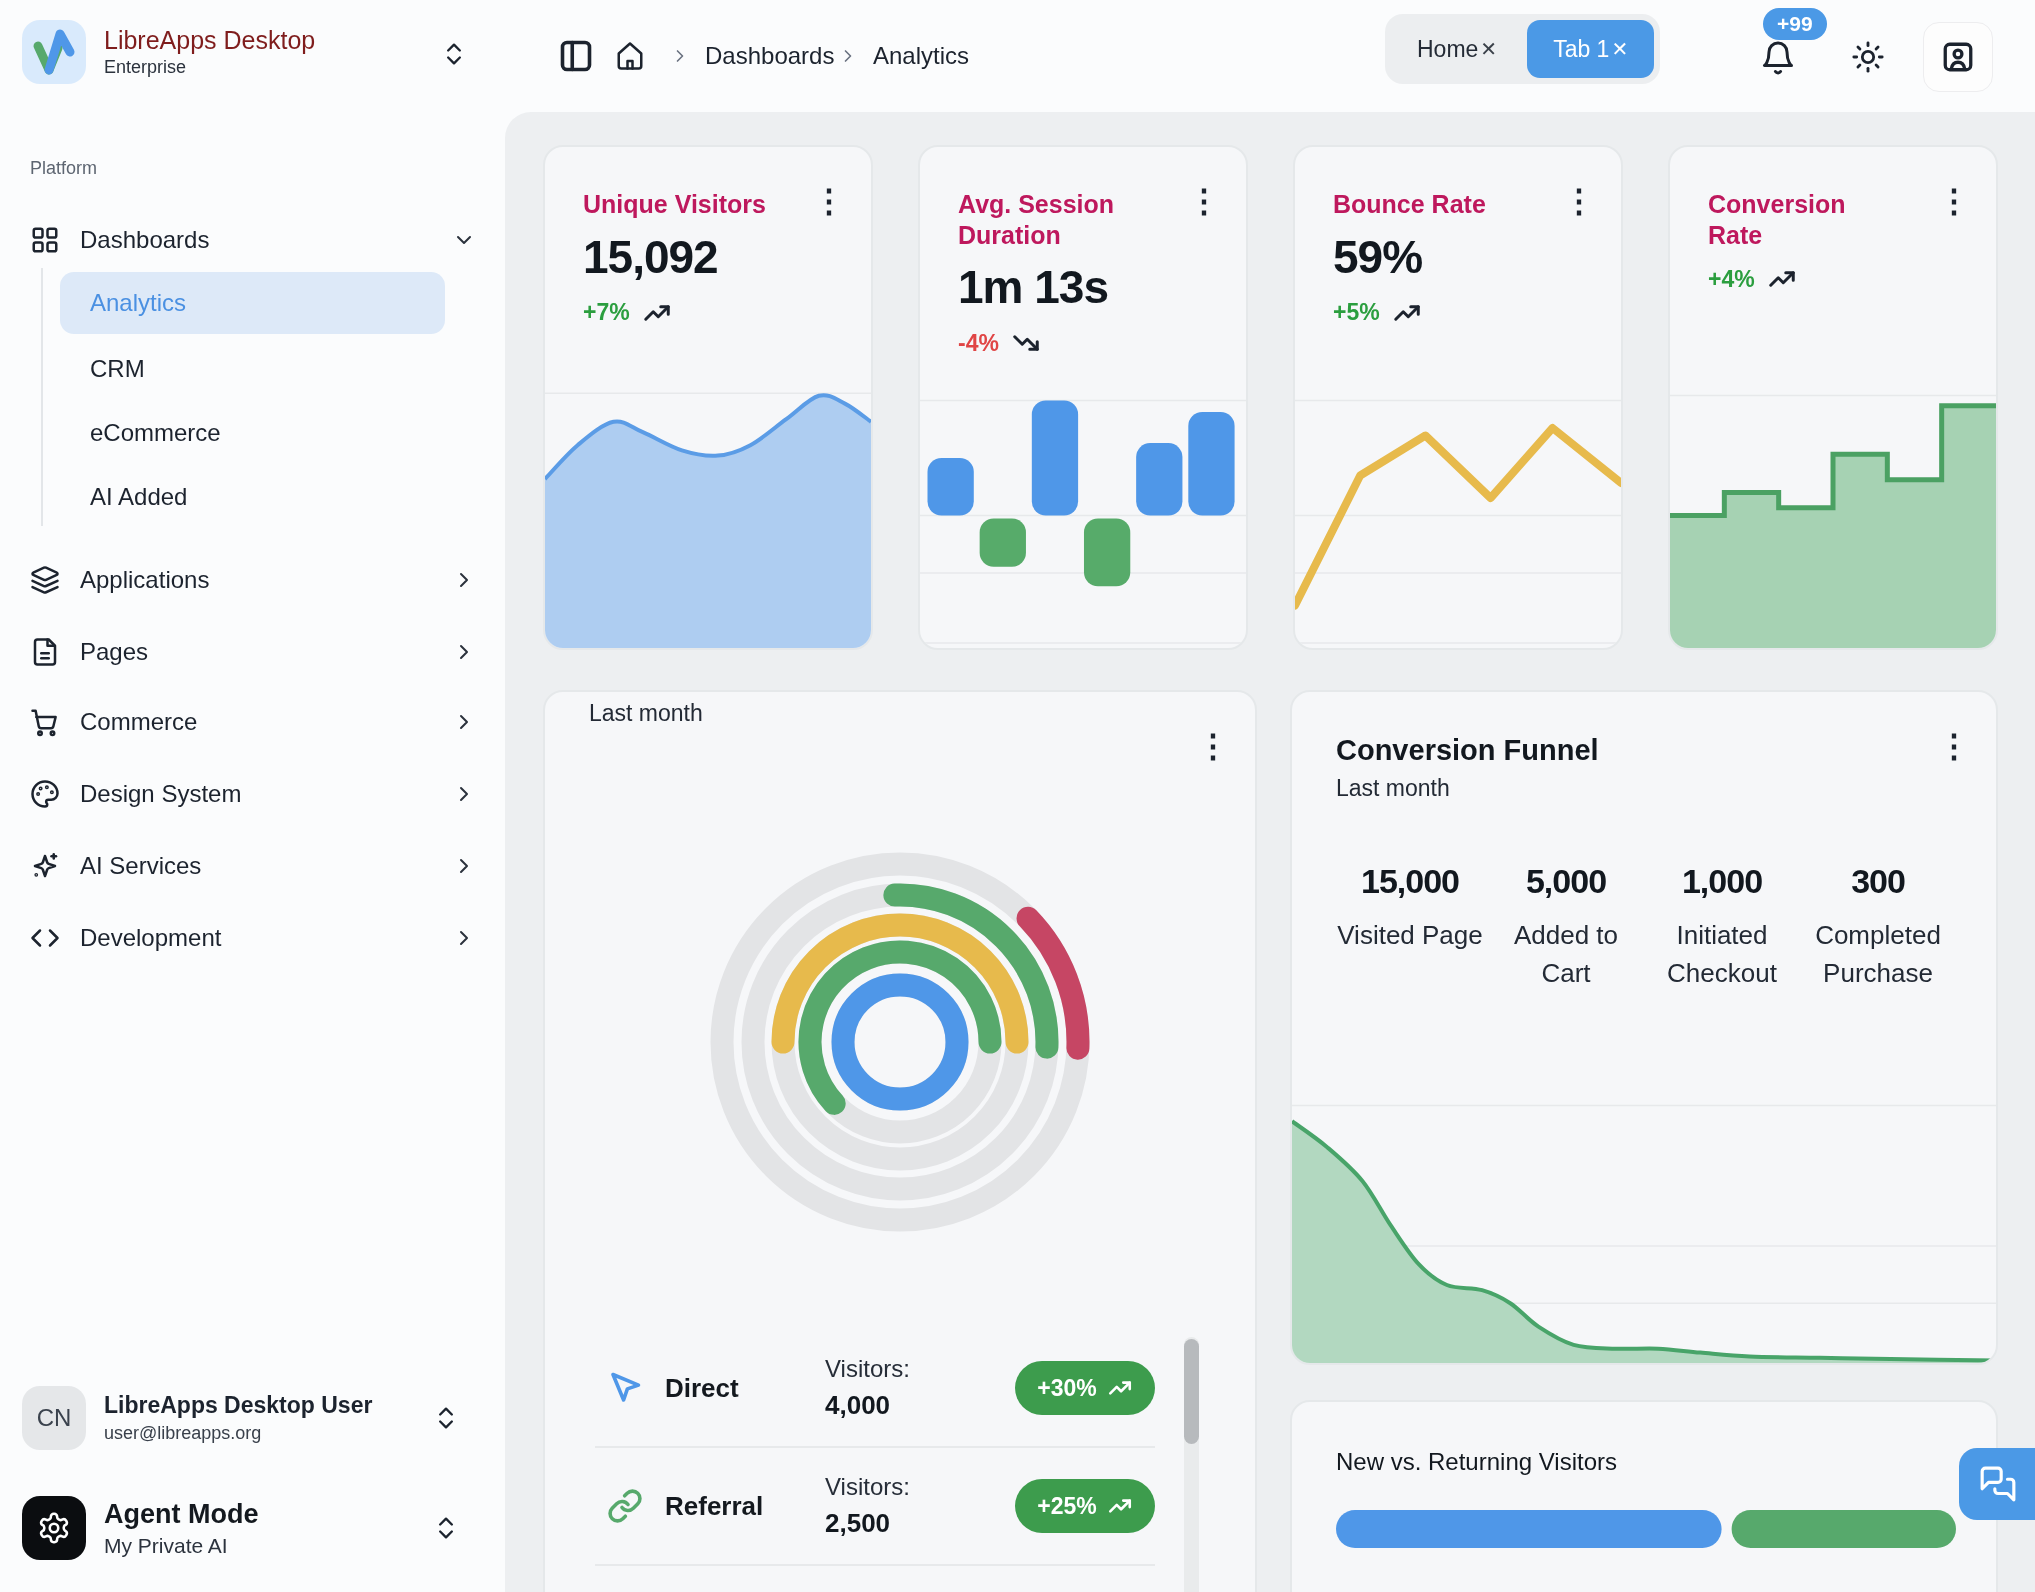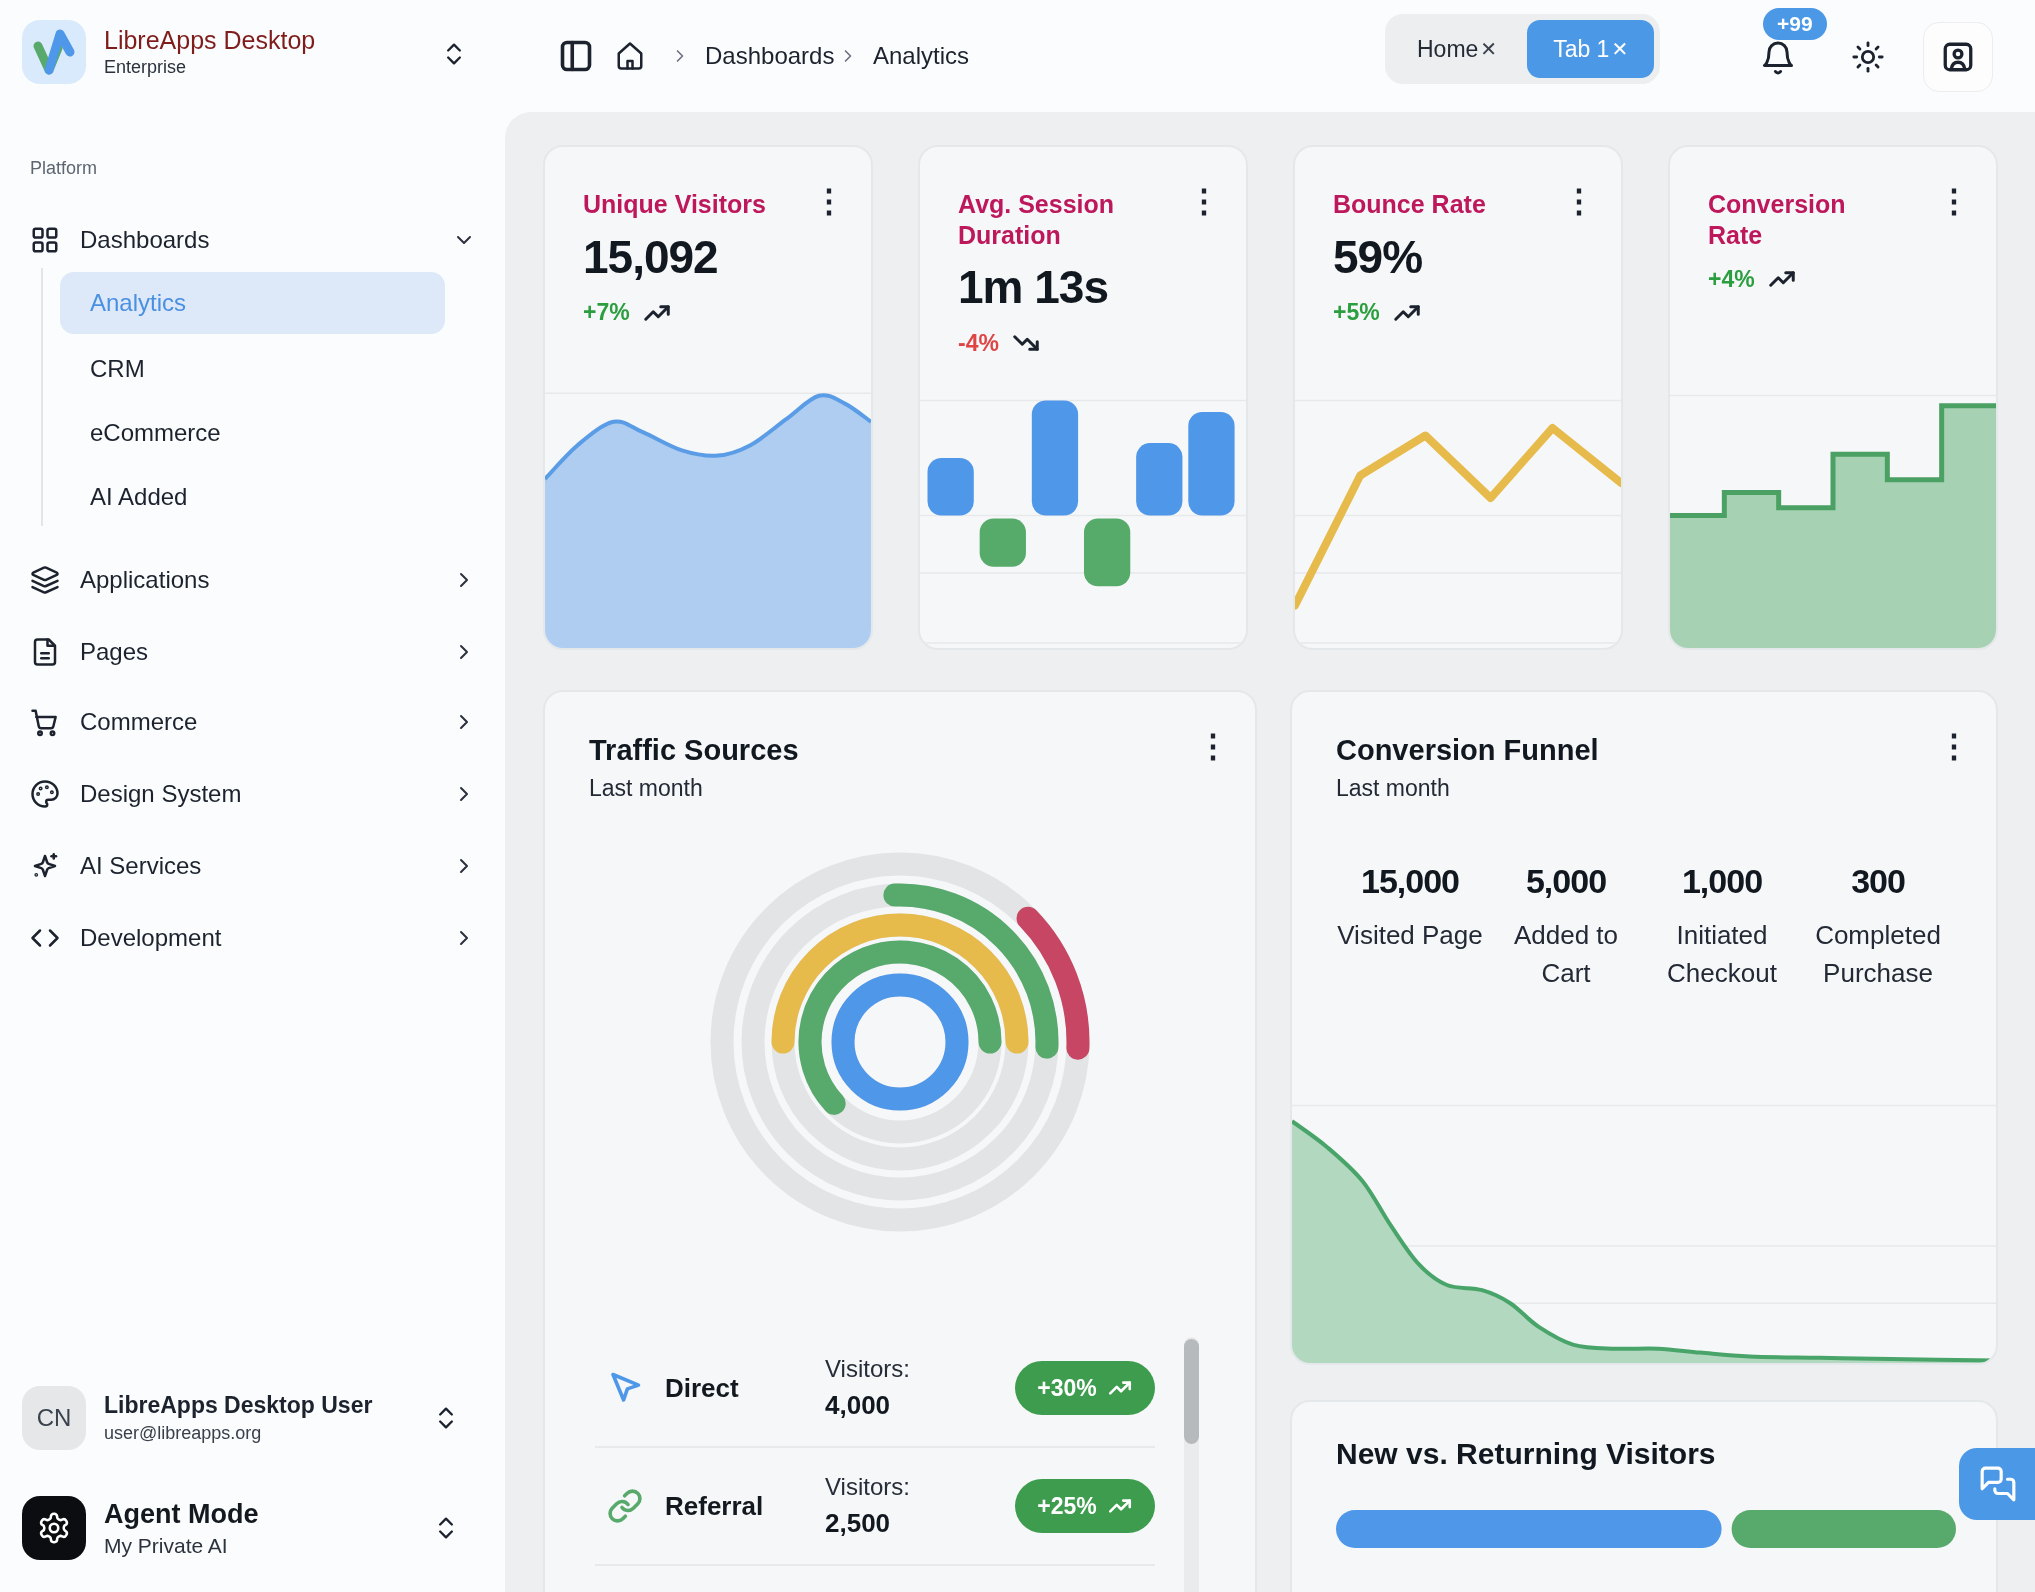--- a/index.html
+++ b/index.html
@@ -74,21 +74,21 @@
   .scrollbar{position:absolute;right:56px;top:645px;width:15px;height:330px;background:#e9ebec;border-radius:8px;}
   .scroll-thumb{position:absolute;left:0;top:2px;width:15px;height:105px;background:#b7babd;border-radius:8px;}
 
   
   .funnel-stats{position:absolute;left:40px;right:40px;top:170px;display:flex;justify-content:space-between;}
   .fcol{width:170px;text-align:center;}
   .f-val{font-size:34px;font-weight:800;color:#12181f;letter-spacing:-1px;}
   .f-label{font-size:26px;color:#232a35;margin-top:16px;line-height:1.45;}
 
   
-  .nvr-title{font-size:30px;font-weight:700;color:#12181f;padding:35px 44px 0;}
+  .nvr-title{font-size:24px;font-weight:400;color:#12181f;padding:46px 44px 0;}
   .nvr-bar{position:absolute;left:44px;right:40px;top:108px;height:38px;}
 
   
   .chat-fab{position:absolute;left:1959px;top:1448px;width:86px;height:72px;background:#4b99e6;border-radius:18px 0 0 18px;display:flex;align-items:center;justify-content:flex-start;padding-left:20px;box-sizing:border-box;cursor:pointer;}
   .chat-fab svg{width:38px;height:38px;stroke:#fff;stroke-width:2;}
 </style>
 </head>
 <body>
 
 <div id="screen">
@@ -430,21 +430,20 @@
             <line x1="0" y1="2.55" x2="326" y2="2.55" stroke="#e7e9eb" stroke-width="1.5"></line>
             <line x1="0" y1="132.6" x2="326" y2="132.6" stroke="#e7e9eb" stroke-width="1.5"></line>
             <line x1="0" y1="188.7" x2="326" y2="188.7" stroke="#e7e9eb" stroke-width="1.5"></line>
             <path d="M 0 122.4 H 54.333333333333336 V 99.45000000000002 H 108.66666666666667 V 114.75 H 163 V 61.19999999999999 H 217.33333333333334 V 86.69999999999999 H 271.6666666666667 V 12.75 H 326 V 255 H 0 Z" fill="#a6d2b3" stroke="none"></path>
             <path d="M 0 122.4 H 54.333333333333336 V 99.45000000000002 H 108.66666666666667 V 114.75 H 163 V 61.19999999999999 H 217.33333333333334 V 86.69999999999999 H 271.6666666666667 V 12.75 H 326" fill="none" stroke="#4ba163" stroke-width="5"></path>
           </svg>
         </div>
     </section>
 
     <section class="card" style="left:38px;top:578px;width:714px;height:1000px;">
-      <div class="card-title">Traffic Sources</div>
       <div class="card-sub">Last month</div>
       <span class="kebab">⋮</span>
       <div class="chart-host" style="top:120px;bottom:auto;height:510px;">
           <svg viewBox="0 0 710 510" width="100%" height="100%">
             <circle cx="355" cy="230" r="57" fill="none" stroke="#e3e4e6" stroke-width="23"></circle>
             <circle cx="355" cy="230" r="90" fill="none" stroke="#e3e4e6" stroke-width="23"></circle>
             <circle cx="355" cy="230" r="117" fill="none" stroke="#e3e4e6" stroke-width="23"></circle>
             <circle cx="355" cy="230" r="147" fill="none" stroke="#e3e4e6" stroke-width="23"></circle>
             <circle cx="355" cy="230" r="178" fill="none" stroke="#e3e4e6" stroke-width="23"></circle>
             <circle cx="355" cy="230" r="57" fill="none" stroke="#4f97e8" stroke-width="23"></circle>

